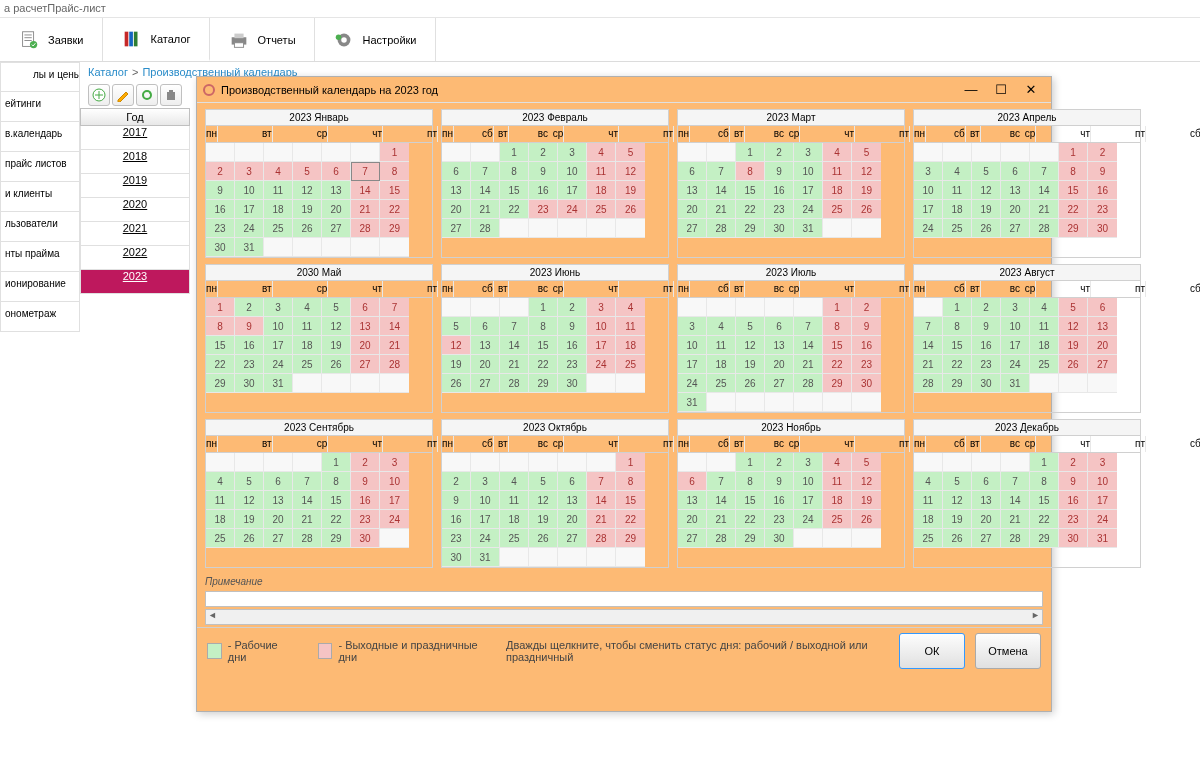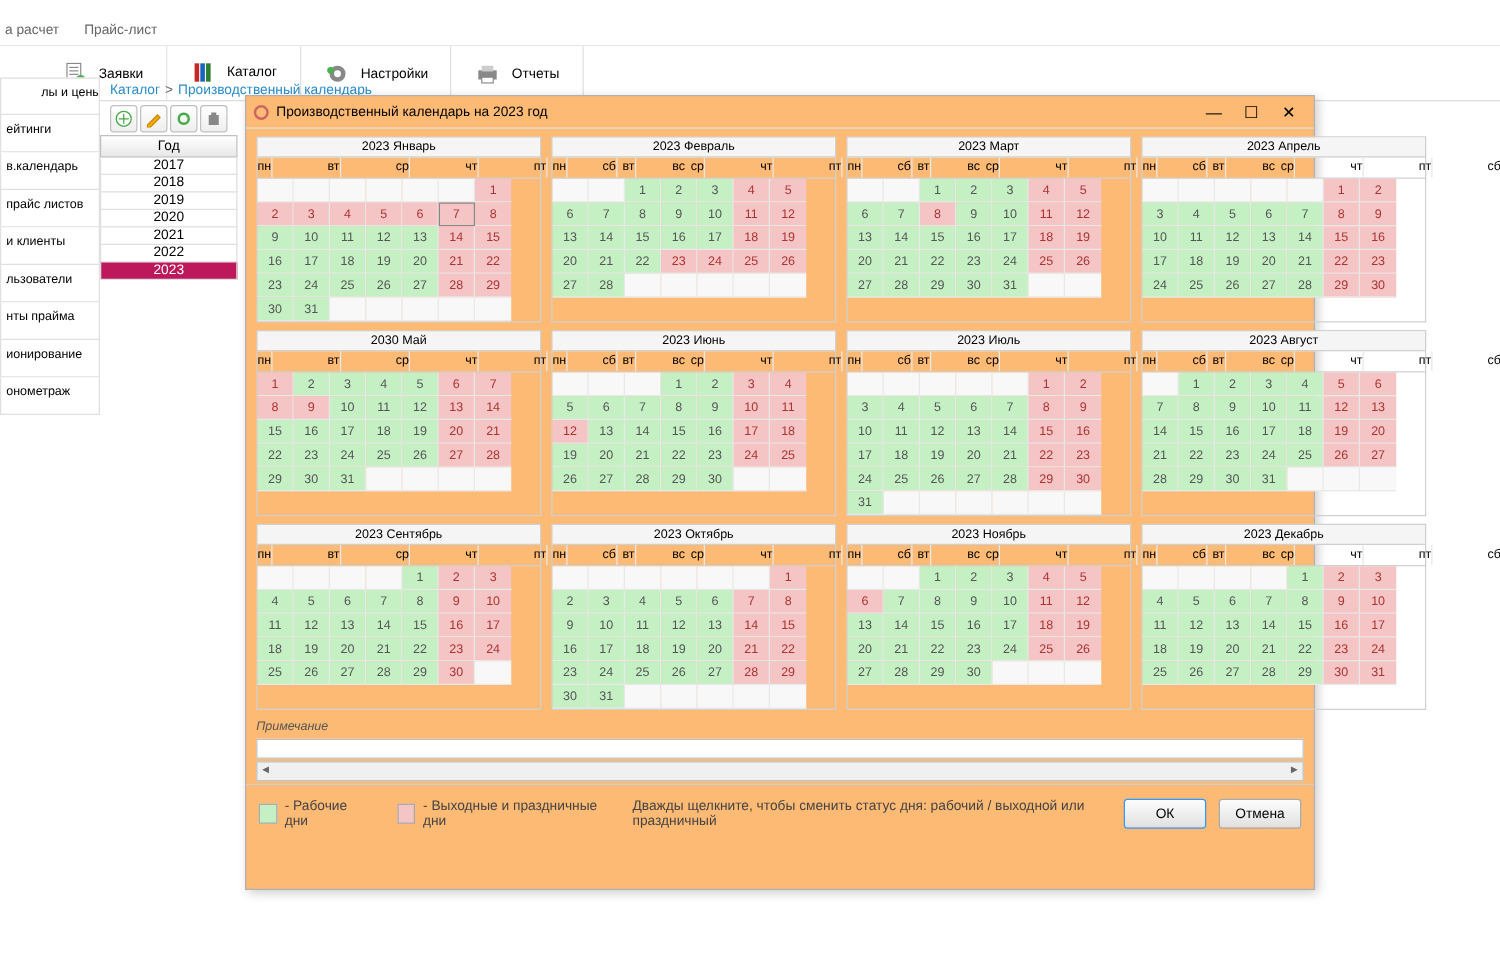--- a/index.html
+++ b/index.html
@@ -1,33 +1,33 @@
 <!DOCTYPE html>
 <html><head>
 <meta charset="utf-8">
 <style>
 *{box-sizing:border-box;margin:0;padding:0;font-family:Tahoma,Arial,sans-serif;font-size:11px;}
 body{background:#fff;overflow:hidden;}
 .app{position:relative;width:1200px;height:772px;}
-.top-menu{height:18px;padding:18px 4px;color:#666;border-bottom:1px solid #e5e5e5;display:flex;gap:20px;}
-.main-tabs{height:44px;display:flex;border-bottom:1px solid #dcdcdc;background:#fff;padding-left:31px;}
+.top-menu{height:18px;padding:2px 4px;color:#666;border-bottom:1px solid #e5e5e5;display:flex;}
+.main-tabs{height:44px;display:flex;border-bottom:1px solid #dcdcdc;background:#fff;}
 .main-tab{display:flex;align-items:center;gap:8px;padding:0 18px;border-right:1px solid #e0e0e0;cursor:pointer;}
 .main-tab.active{border-bottom:2px solid #fff;background:#fff;}
 .main-tab .ic{width:22px;height:22px;}
 .left-nav{position:absolute;left:0;top:62px;width:80px;}
 .left-nav-item{height:30px;border:1px solid #e0e0e0;border-top:none;padding:6px 4px;background:#fff;font-size:10px;white-space:nowrap;overflow:hidden;}
 .left-nav-item.first{border-top:1px solid #e0e0e0;padding-left:32px;}
 .content{position:absolute;left:80px;top:62px;right:0;bottom:0;}
 .breadcrumb{height:22px;padding:4px 8px;color:#2a8cc9;display:flex;gap:4px;}
 .breadcrumb span{color:#666;}
 .toolbar{height:24px;display:flex;gap:2px;padding:0 8px;}
 .tool-btn{width:22px;height:22px;border:1px solid #c0c0c0;border-radius:3px;background:linear-gradient(#fff,#eee);display:flex;align-items:center;justify-content:center;cursor:pointer;}
 .year-col{position:absolute;left:0;top:46px;width:110px;}
 .year-hdr{height:18px;border:1px solid #c0c0c0;background:linear-gradient(#fff,#e8e8e8);text-align:center;line-height:16px;}
-.year-cell{height:14px;border:1px solid #e0e0e0;border-top:none;text-align:center;line-height:12px;cursor:pointer;}
+.year-cell{height:24px;border:1px solid #e0e0e0;border-top:none;text-align:center;line-height:12px;cursor:pointer;text-decoration:underline;}
 .year-cell.sel{background:#be185d;color:#fff;}
 
 .modal{position:absolute;left:196px;top:76px;width:856px;height:636px;background:#fdba74;border:1px solid #b0b0b0;box-shadow:2px 2px 8px rgba(0,0,0,.2);}
 .modal-title{height:26px;display:flex;align-items:center;justify-content:space-between;padding:0 6px;border-bottom:1px solid #e0e0e0;}
 .modal-title .wl{display:flex;align-items:center;gap:6px;}
 .win-btns{display:flex;gap:14px;padding-right:6px;}
 .win-btn{width:16px;height:16px;display:flex;align-items:center;justify-content:center;cursor:pointer;font-size:13px;}
 .cal-area{padding:6px 8px 0 8px;}
 .row4{display:flex;gap:8px;margin-bottom:6px;}
 .month{width:228px;border:1px solid #d0d0d0;}
@@ -46,21 +46,21 @@
 .remark-box{height:16px;border:1px solid #c0c0c0;background:#fff;margin:2px 8px;}
 .hscroll{height:16px;margin:2px 8px;border:1px solid #c0c0c0;background:#f0f0f0;position:relative;}
 .hscroll::before{content:"◄";position:absolute;left:2px;font-size:9px;color:#666;}
 .hscroll::after{content:"►";position:absolute;right:2px;font-size:9px;color:#666;}
 .legend{height:46px;border-top:1px solid #d0d0d0;padding:14px 10px;display:flex;align-items:center;justify-content:space-between;}
 .lg-left{display:flex;align-items:center;gap:6px;font-size:10px;color:#444;}
 .swatch{width:16px;height:16px;border:1px solid #aaa;}
 .sw-w{background:#c4f0c4;}
 .sw-h{background:#f5c4c4;}
 .lg-btns{display:flex;gap:10px;}
-.dlg-btn{width:66px;height:24px;border:1px solid #aaa;border-radius:3px;background:linear-gradient(#fdfdfd,#e0e0e0);cursor:pointer;}
+.dlg-btn{width:66px;height:36px;border:1px solid #aaa;border-radius:3px;background:linear-gradient(#fdfdfd,#e0e0e0);cursor:pointer;}
 .dlg-btn.def{border:1px solid #3399ff;}
 </style>
 </head>
 <body>
 
 <div class="app">
   <div class="top-menu">
     <span>а расчет</span>
     <span>Прайс-лист</span>
   </div>
@@ -80,33 +80,33 @@
     <div class="main-tab active">
       <span class="ic"><svg viewBox="0 0 24 24">
             <rect x="4" y="4" width="4" height="16" fill="#c62828"></rect>
             <rect x="9" y="4" width="4" height="16" fill="#1565c0"></rect>
             <rect x="14" y="4" width="4" height="16" fill="#2e7d32"></rect>
           </svg></span>
       <span>Каталог</span>
     </div>
     <div class="main-tab">
       <span class="ic"><svg viewBox="0 0 24 24">
+            <rect x="4" y="9" width="16" height="8" fill="#888"></rect>
+            <rect x="7" y="5" width="10" height="5" fill="#ccc"></rect>
+            <rect x="7" y="15" width="10" height="5" fill="#fff" stroke="#888"></rect>
+          </svg></span>
+      <span>Отчеты</span>
+    </div>
+    <div class="main-tab">
+      <span class="ic"><svg viewBox="0 0 24 24">
             <circle cx="12" cy="12" r="7" fill="#888"></circle>
             <circle cx="12" cy="12" r="3" fill="#fff"></circle>
             <circle cx="6" cy="9" r="3" fill="#4caf50"></circle>
           </svg></span>
       <span>Настройки</span>
-    </div>
-    <div class="main-tab">
-      <span class="ic"><svg viewBox="0 0 24 24">
-            <rect x="4" y="9" width="16" height="8" fill="#888"></rect>
-            <rect x="7" y="5" width="10" height="5" fill="#ccc"></rect>
-            <rect x="7" y="15" width="10" height="5" fill="#fff" stroke="#888"></rect>
-          </svg></span>
-      <span>Отчеты</span>
     </div>
   </div>
 
   <div class="left-nav" id="leftnav">
       <div class="left-nav-item first">лы и цены</div>
       <div class="left-nav-item">ейтинги</div>
       <div class="left-nav-item">в.календарь</div>
       <div class="left-nav-item">прайс листов</div>
       <div class="left-nav-item">и клиенты</div>
       <div class="left-nav-item">льзователи</div>

